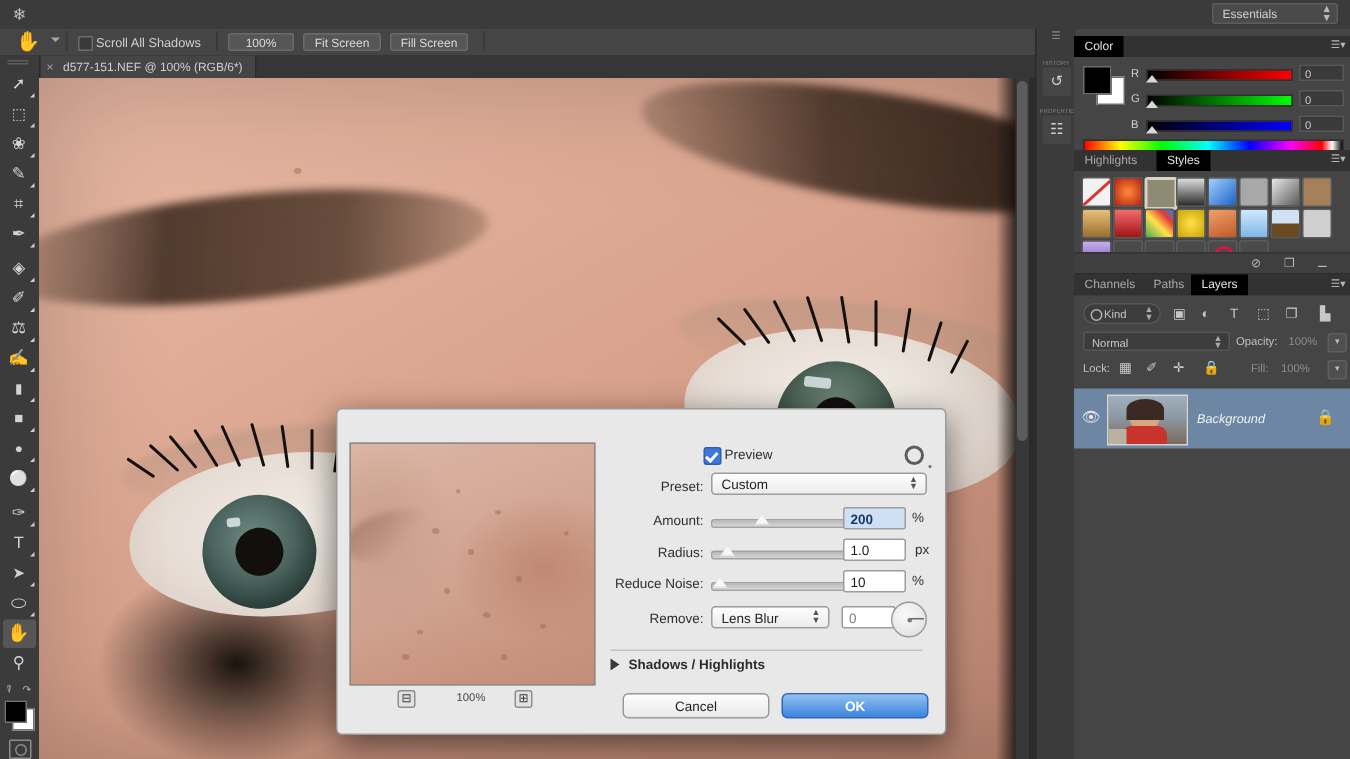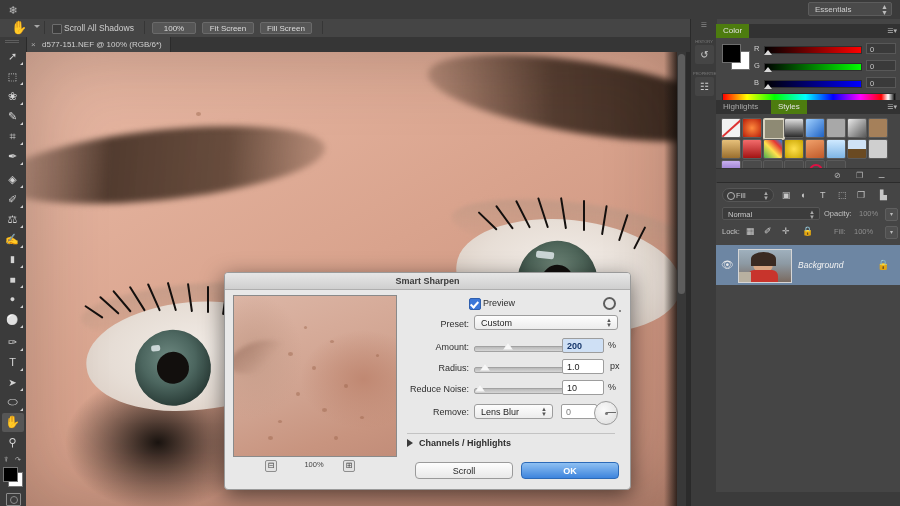--- a/index.html
+++ b/index.html
@@ -112,21 +112,21 @@
   .mdbtn{position:absolute;left:4px;width:19px;height:19px;background:#454545;border-radius:2px;}
   .mdbtn .ic{position:absolute;inset:0;color:#cfcfcf;font-size:10px;line-height:19px;text-align:center;}
   .mdcap{position:absolute;left:2px;width:22px;height:5px;color:#7d7d7d;font-size:4px;
          text-align:center;line-height:5px;}
 
   
   .rpanel{position:absolute;left:716px;width:184px;background:#3b3b3b;}
   .ptabs{position:relative;height:14px;background:#323232;}
   .ptab{position:absolute;top:0;height:14px;color:#a9a9a9;font-size:8px;line-height:14px;
         padding:0 7px;box-sizing:border-box;}
-  .ptab.on{background:#4d7c0f;color:#e2e2e2;}
+  .ptab.on{background:#000000;color:#e2e2e2;}
   .pmenu{position:absolute;right:3px;top:3px;color:#b5b5b5;font-size:7px;line-height:8px;}
   .pbody{position:relative;background:#454545;}
 
   
   .colorchip{position:absolute;left:6px;top:6px;width:28px;height:26px;}
   .colorchip .b{position:absolute;right:0;bottom:0;width:17px;height:17px;background:#fff;border:1px solid #6e6e6e;}
   .colorchip .f{position:absolute;left:0;top:0;width:17px;height:17px;background:#000;border:1px solid #6e6e6e;}
   .slrow{position:absolute;left:38px;height:12px;}
   .sllabel{position:absolute;left:0;top:0;width:9px;color:#cfcfcf;font-size:7.5px;line-height:12px;}
   .slbar{position:absolute;left:10px;top:3px;width:96px;height:6px;border:1px solid #2f2f2f;}
@@ -516,26 +516,32 @@
       </div>
       <div class="pfoot">
         <span class="fi" style="left:118px;">⊘</span>
         <span class="fi" style="left:140px;">❐</span>
         <span class="fi" style="left:162px;">⚊</span>
       </div>
     </div>
   </div>
 
   <div class="rpanel" style="top:183px;height:323px;">
+    <div class="ptabs">
+      <div class="ptab" style="left:0;">Channels</div>
+      <div class="ptab" style="left:46px;">Paths</div>
+      <div class="ptab on" style="left:78px;">Layers</div>
+      <div class="pmenu">☰▾</div>
+    </div>
     <div class="pbody" style="height:309px;">
 
       <div class="filtbar">
         <div class="filtkind">
           <span class="mag"></span>
-          <span>Fill</span>
+          <span>Kind</span>
           <span class="ar">▲<br>▼</span>
         </div>
         <span class="fic" style="left:60px;">▣</span>
         <span class="fic" style="left:79px;">◐</span>
         <span class="fic" style="left:98px;">T</span>
         <span class="fic" style="left:116px;">⬚</span>
         <span class="fic" style="left:135px;">❐</span>
         <span class="fic" style="left:158px;">▙</span>
       </div>
 
@@ -569,21 +575,20 @@
           <span style="position:absolute;left:9px;top:20px;width:30px;height:14px;border-radius:6px 6px 0 0;background:#c8342c;"></span>
           <span style="position:absolute;left:0;top:22px;width:12px;height:10px;background:#b8b0a0;"></span>
         </span>
         <span class="lname">Background</span>
         <span class="llock">🔒</span>
       </div>
     </div>
   </div>
 
   <div class="dlg">
-    <div class="dlg-title">Smart Sharpen</div>
 
     <div class="dlg-prev">
       <div class="skin"></div>
       <div class="ridge"></div>
       <div class="freck" style="left:54px;top:56px;width:5px;height:4px;"></div>
       <div class="freck" style="left:78px;top:70px;width:4px;height:4px;"></div>
       <div class="freck" style="left:96px;top:44px;width:4px;height:3px;"></div>
       <div class="freck" style="left:62px;top:96px;width:4px;height:4px;"></div>
       <div class="freck" style="left:88px;top:112px;width:5px;height:4px;"></div>
       <div class="freck" style="left:44px;top:124px;width:4px;height:3px;"></div>
@@ -638,19 +643,19 @@
     </div>
     <div class="numfld" style="left:336px;top:131px;width:36px;color:#7e7e7e;">0</div>
     <div class="unit" style="left:376px;top:129px;font-size:8px;">°</div>
     <div class="dial" style="left:369px;top:128px;">
       <span class="needle"></span>
         <span class="ctr"></span>
     </div>
 
     <div class="hrule" style="left:182px;top:160px;width:208px;"></div>
     <div class="twisty" style="left:182px;top:166px;"></div>
-    <div class="dlg-lab" style="left:194px;top:164px;font-weight:bold;">Channels / Highlights</div>
-
-    <div class="dbtn sec" style="left:190px;top:189px;width:98px;">Scroll</div>
+    <div class="dlg-lab" style="left:194px;top:164px;font-weight:bold;">Shadows / Highlights</div>
+
+    <div class="dbtn sec" style="left:190px;top:189px;width:98px;">Cancel</div>
     <div class="dbtn pri" style="left:296px;top:189px;width:98px;">OK</div>
   </div>
 
 </div>
 
 </body></html>

